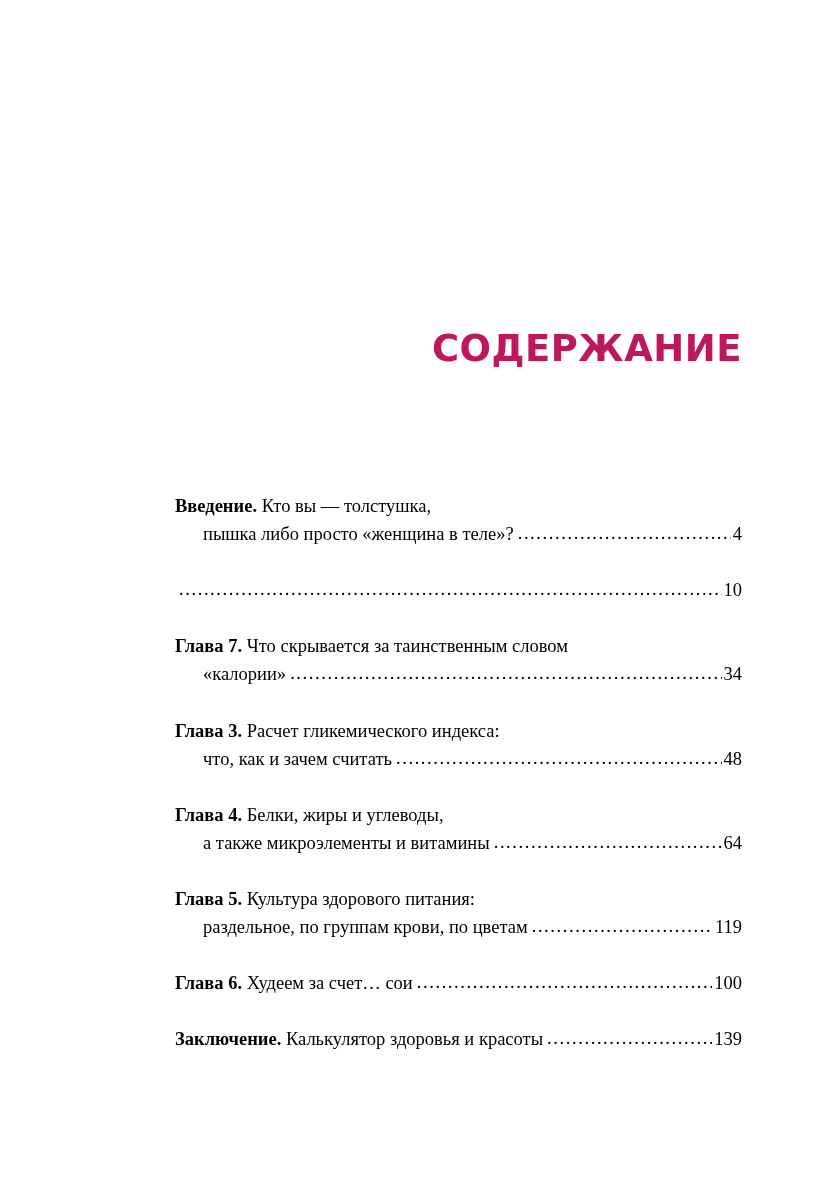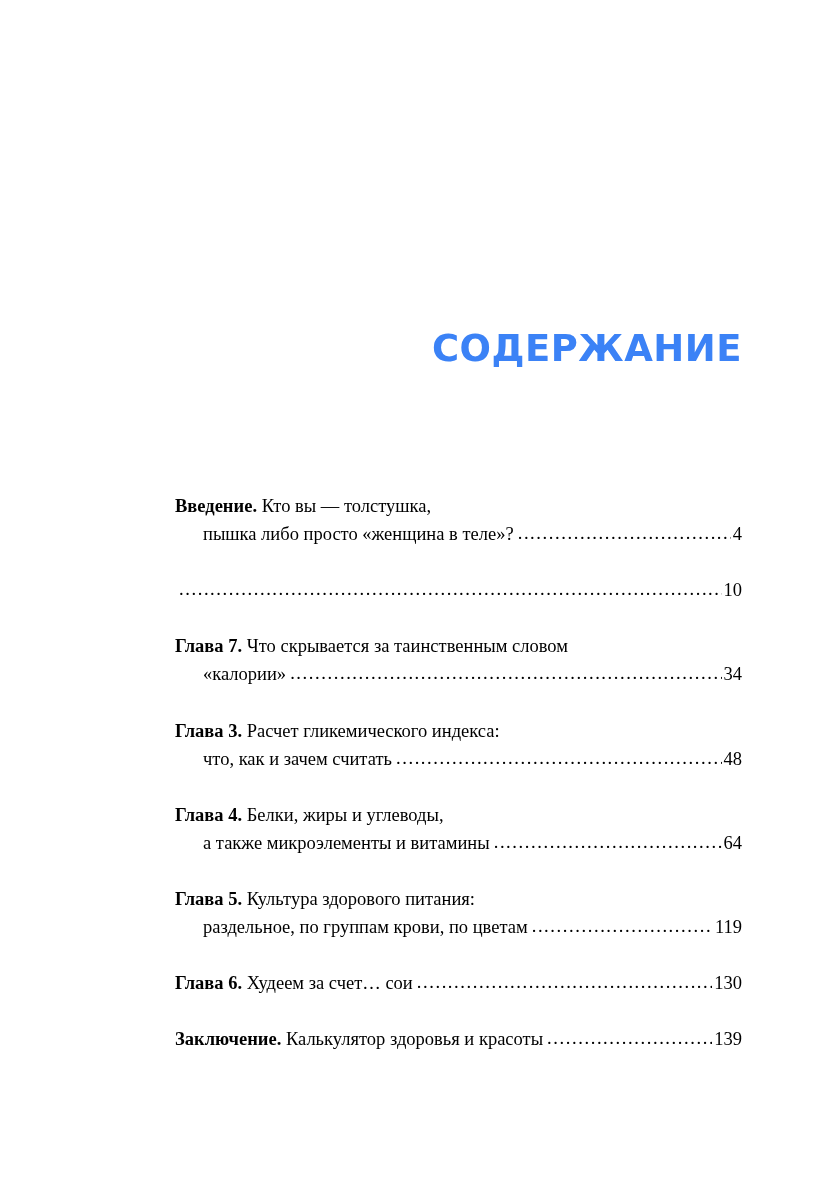--- a/index.html
+++ b/index.html
@@ -22,21 +22,21 @@
   }
   .toc-title {
     position: absolute;
     top: 330px;
     right: 75px;
     font-family: "DejaVu Sans", sans-serif;
     font-weight: bold;
     font-size: 37px;
     letter-spacing: 0.5px;
     line-height: 1;
-    color: #3b82f6;
+    color: #be185d;
     white-space: nowrap;
   }
   .toc-list {
     position: absolute;
     top: 492px;
     left: 175px;
     width: 567px;
   }
   .toc-entry {
     margin-bottom: 28px;
@@ -158,21 +158,21 @@
         <span class="line2-text">раздельное, по группам крови, по цветам</span>
         <span class="leader">....................................................................................................</span>
         <span class="page-num">119</span>
       </div>
     </div>
 
     <div class="toc-entry">
       <div class="single-line">
         <span class="head"><span class="entry-label">Глава 6.</span><span class="entry-text"> Худеем за счет… сои</span></span>
         <span class="leader">....................................................................................................</span>
-        <span class="page-num">130</span>
+        <span class="page-num">100</span>
       </div>
     </div>
 
     <div class="toc-entry">
       <div class="single-line">
         <span class="head"><span class="entry-label">Заключение.</span><span class="entry-text"> Калькулятор здоровья и красоты</span></span>
         <span class="leader">....................................................................................................</span>
         <span class="page-num">139</span>
       </div>
     </div>

